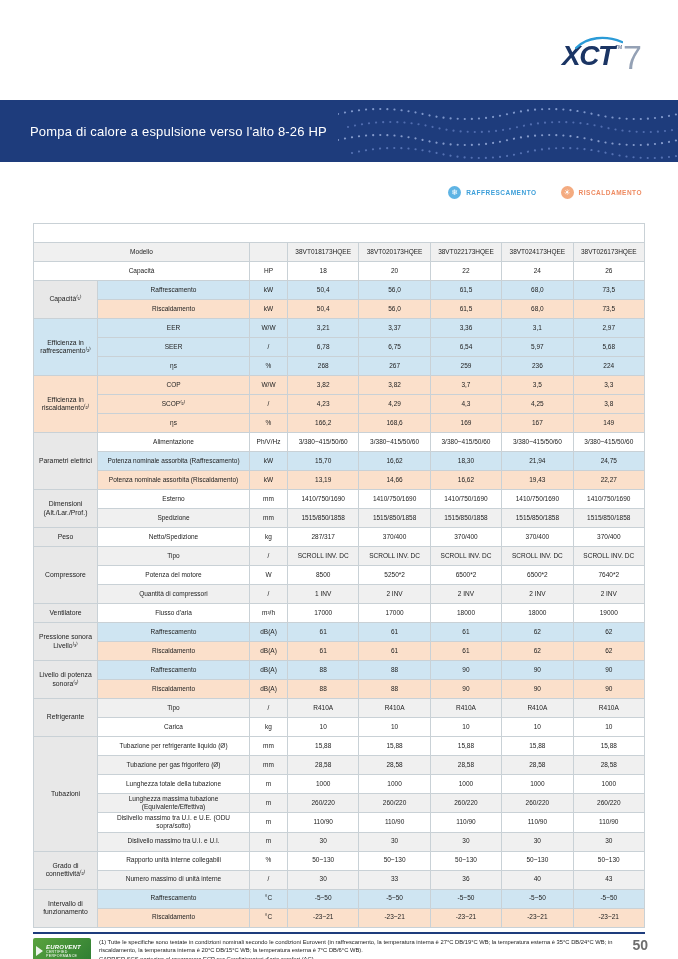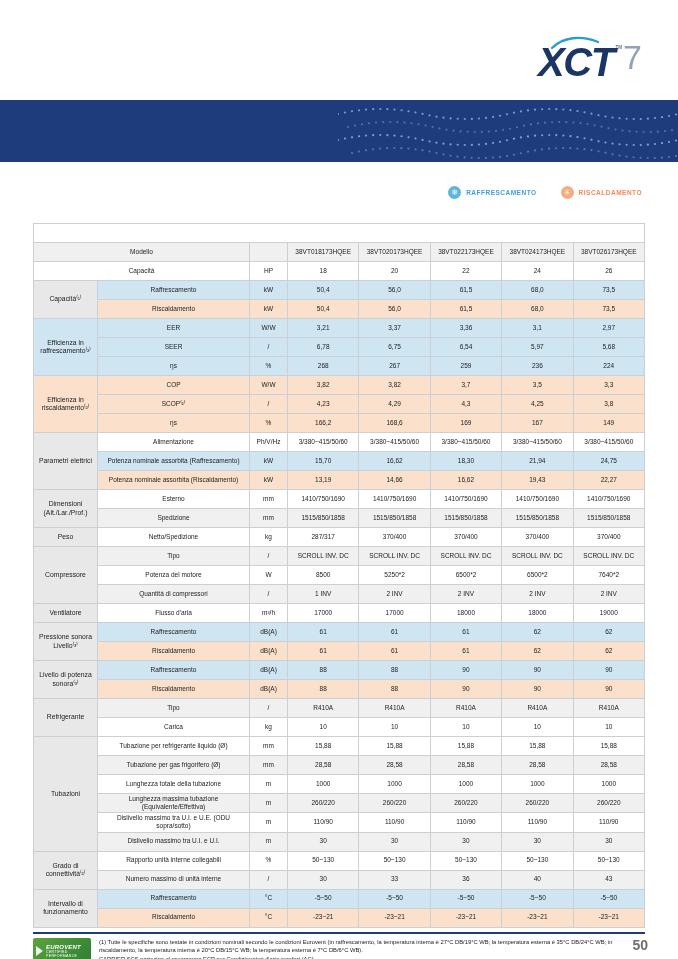--- a/index.html
+++ b/index.html
@@ -5,21 +5,21 @@
   * { margin:0; padding:0; box-sizing:border-box; }
   html,body { width:678px; height:959px; }
   body {
     position:relative; background:#fff; overflow:hidden;
     font-family:"Liberation Sans", sans-serif; color:#222;
   }
   
   .header { height:100px; position:relative; }
   .logo { position:absolute; top:42px; right:36px; display:flex; align-items:flex-start; }
   .swoosh { position:absolute; top:-7px; left:13px; }
-  .logo-xct { font-style:italic; font-weight:700; font-size:40px; line-height:1;
+  .logo-xct { font-style:italic; font-weight:700; font-size:28px; line-height:1;
               color:#1b3564; letter-spacing:-1.5px; }
   .logo-tm { font-size:4.5px; color:#1b3564; margin:3px 1px 0 2px; }
   .logo-7 { font-size:34px; line-height:0.9; color:#94a1b5; font-weight:400; }
   
   .banner { height:62px; background:#1e3c7c; position:relative; overflow:hidden; }
   .banner-waves { position:absolute; right:0; top:0; }
   .banner-title { position:absolute; left:30px; top:50%; transform:translateY(-50%);
                   color:#fff; font-size:13px; font-weight:500; letter-spacing:0.2px; }
   
   .legend { display:flex; justify-content:flex-end; gap:24px; align-items:center;
@@ -77,20 +77,21 @@
 
 <div class="banner">
   <svg class="banner-waves" width="340" height="62" viewBox="0 0 340 62">
     <g fill="none" stroke-width="2.1" stroke-linecap="round">
       <path d="M0 14 Q42 4 85 14 T170 14 T255 14 T340 14" stroke="#8ea6d8" stroke-dasharray="0.1 7" opacity="0.85"></path>
       <path d="M10 27 Q52 17 95 27 T180 27 T265 27 T350 27" stroke="#5571b4" stroke-dasharray="0.1 7" opacity="0.9"></path>
       <path d="M0 40 Q42 30 85 40 T170 40 T255 40 T340 40" stroke="#9db2de" stroke-dasharray="0.1 7" opacity="0.8"></path>
       <path d="M14 53 Q56 43 99 53 T184 53 T269 53 T354 53" stroke="#5e7abc" stroke-dasharray="0.1 7" opacity="0.85"></path>
     </g>
   </svg>
+  <div class="banner-title">Pompa di calore a espulsione verso l'alto 8-26 HP</div>
 </div>
 
 <div class="legend">
   <div class="legend-item">
     <span class="legend-icon cool">❄</span>
     <span class="legend-label cool">RAFFRESCAMENTO</span>
   </div>
   <div class="legend-item">
     <span class="legend-icon heat">☀</span>
     <span class="legend-label heat">RISCALDAMENTO</span>

